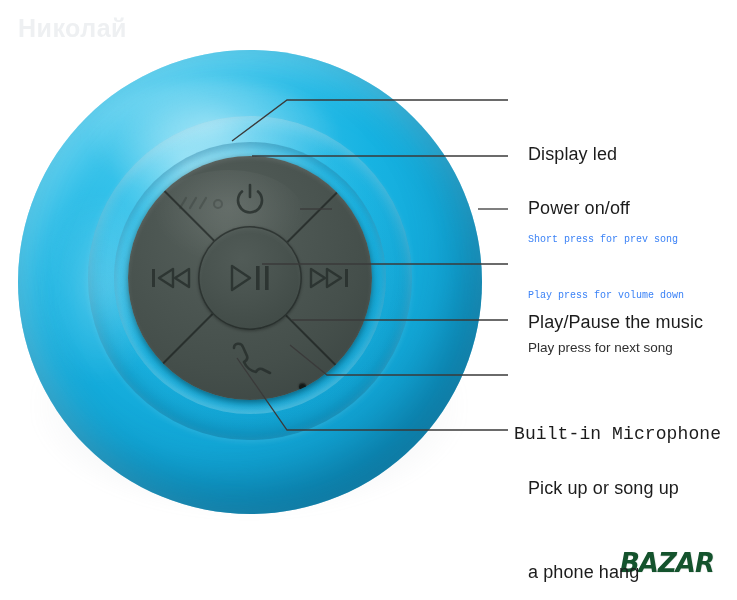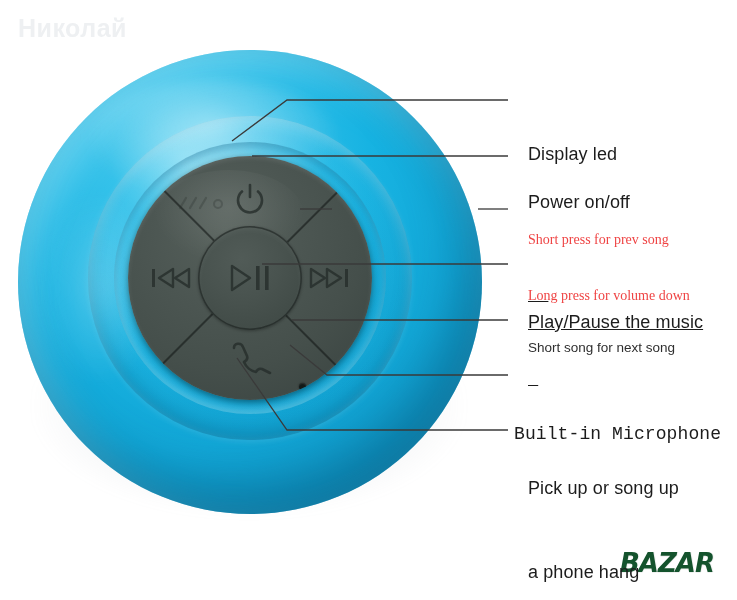--- a/index.html
+++ b/index.html
@@ -136,24 +136,24 @@
     color:#1c1c1c;
     white-space:pre;
   }
   .label.big {
     font-family:"Liberation Sans", sans-serif;
     font-size:18px;
     line-height:28px;
     letter-spacing:0.1px;
   }
   .label.small-serif {
-    font-family:Liberation Serif, serif;
-    font-size:14px;
+    font-family:Liberation Mono, monospace;
+    font-size:10px;
     line-height:18.5px;
-    color:#ef4444;
+    color:#3b82f6;
   }
   .label.small-sans {
     font-family:"Liberation Sans", sans-serif;
     font-size:13.5px;
     line-height:18px;
     color:#2f2f2f;
   }
 </style>
 </head>
 <body>
@@ -235,35 +235,35 @@
       <path d="M290 345 L327 375 L508 375"></path>
 
       <path d="M237 358 L287 430 L508 430"></path>
     </g>
   </svg>
 
   <div class="label big" style="left:528px; top:84px;">
     <div>Display led</div>
   </div>
 
-  <div class="label big" style="left:528px; top:132px;text-align:center;">
+  <div class="label big" style="left:528px; top:138px;text-align:center;">
     <div>Power on/off</div>
   </div>
 
   <div class="label small-serif" style="left:528px; top:194px;">
     <div>Short press for prev song</div>
-    <div>Long press for volume down</div>
-  </div>
-
-  <div class="label big" style="left:528px; top:252px;text-decoration:underline;">
+    <div>Play press for volume down</div>
+  </div>
+
+  <div class="label big" style="left:528px; top:252px;">
     <div>Play/Pause the music</div>
   </div>
 
   <div class="label small-sans" style="left:528px; top:303px;">
-    <div>Short song for next song</div>
+    <div>Play press for next song</div>
   </div>
 
   <div class="label big" style="left:514px; top:364px;font-family:Liberation Mono, monospace;">
     <div>Built-in Microphone</div>
   </div>
 
   <div class="label big" style="left:528px; top:418px;">
     <div>Pick up or song up</div>
     <div>a phone hang</div>
   </div>

